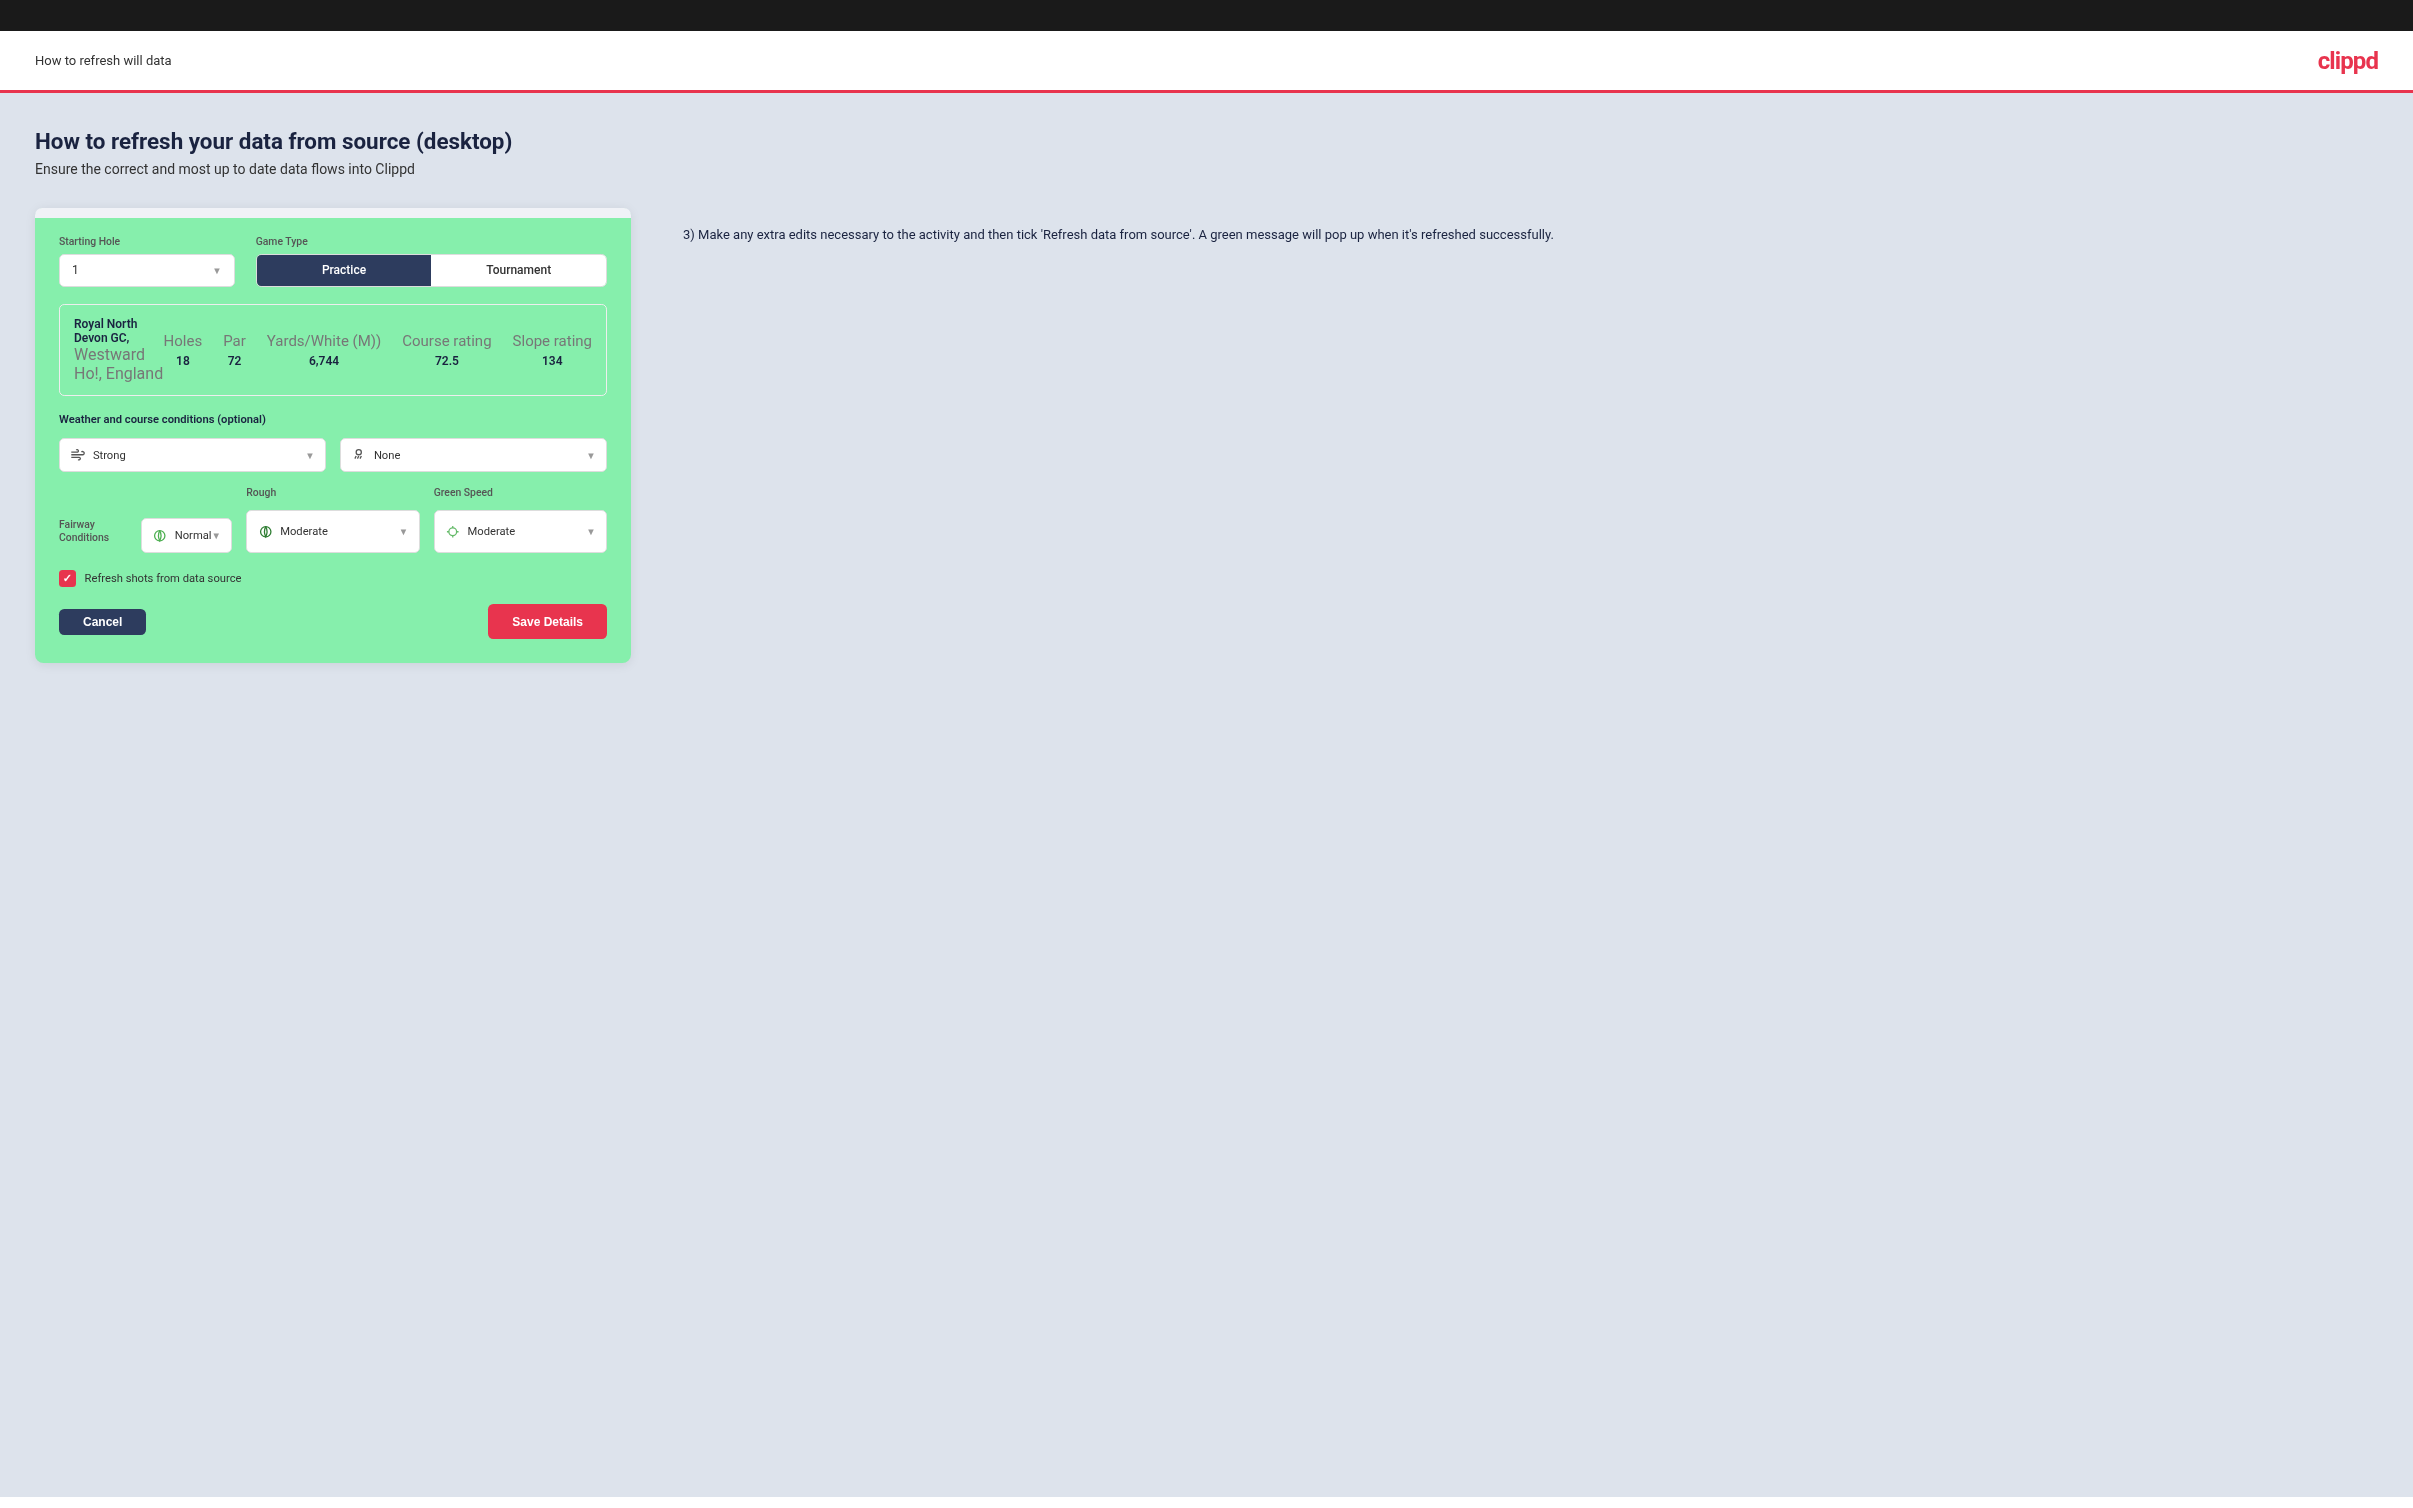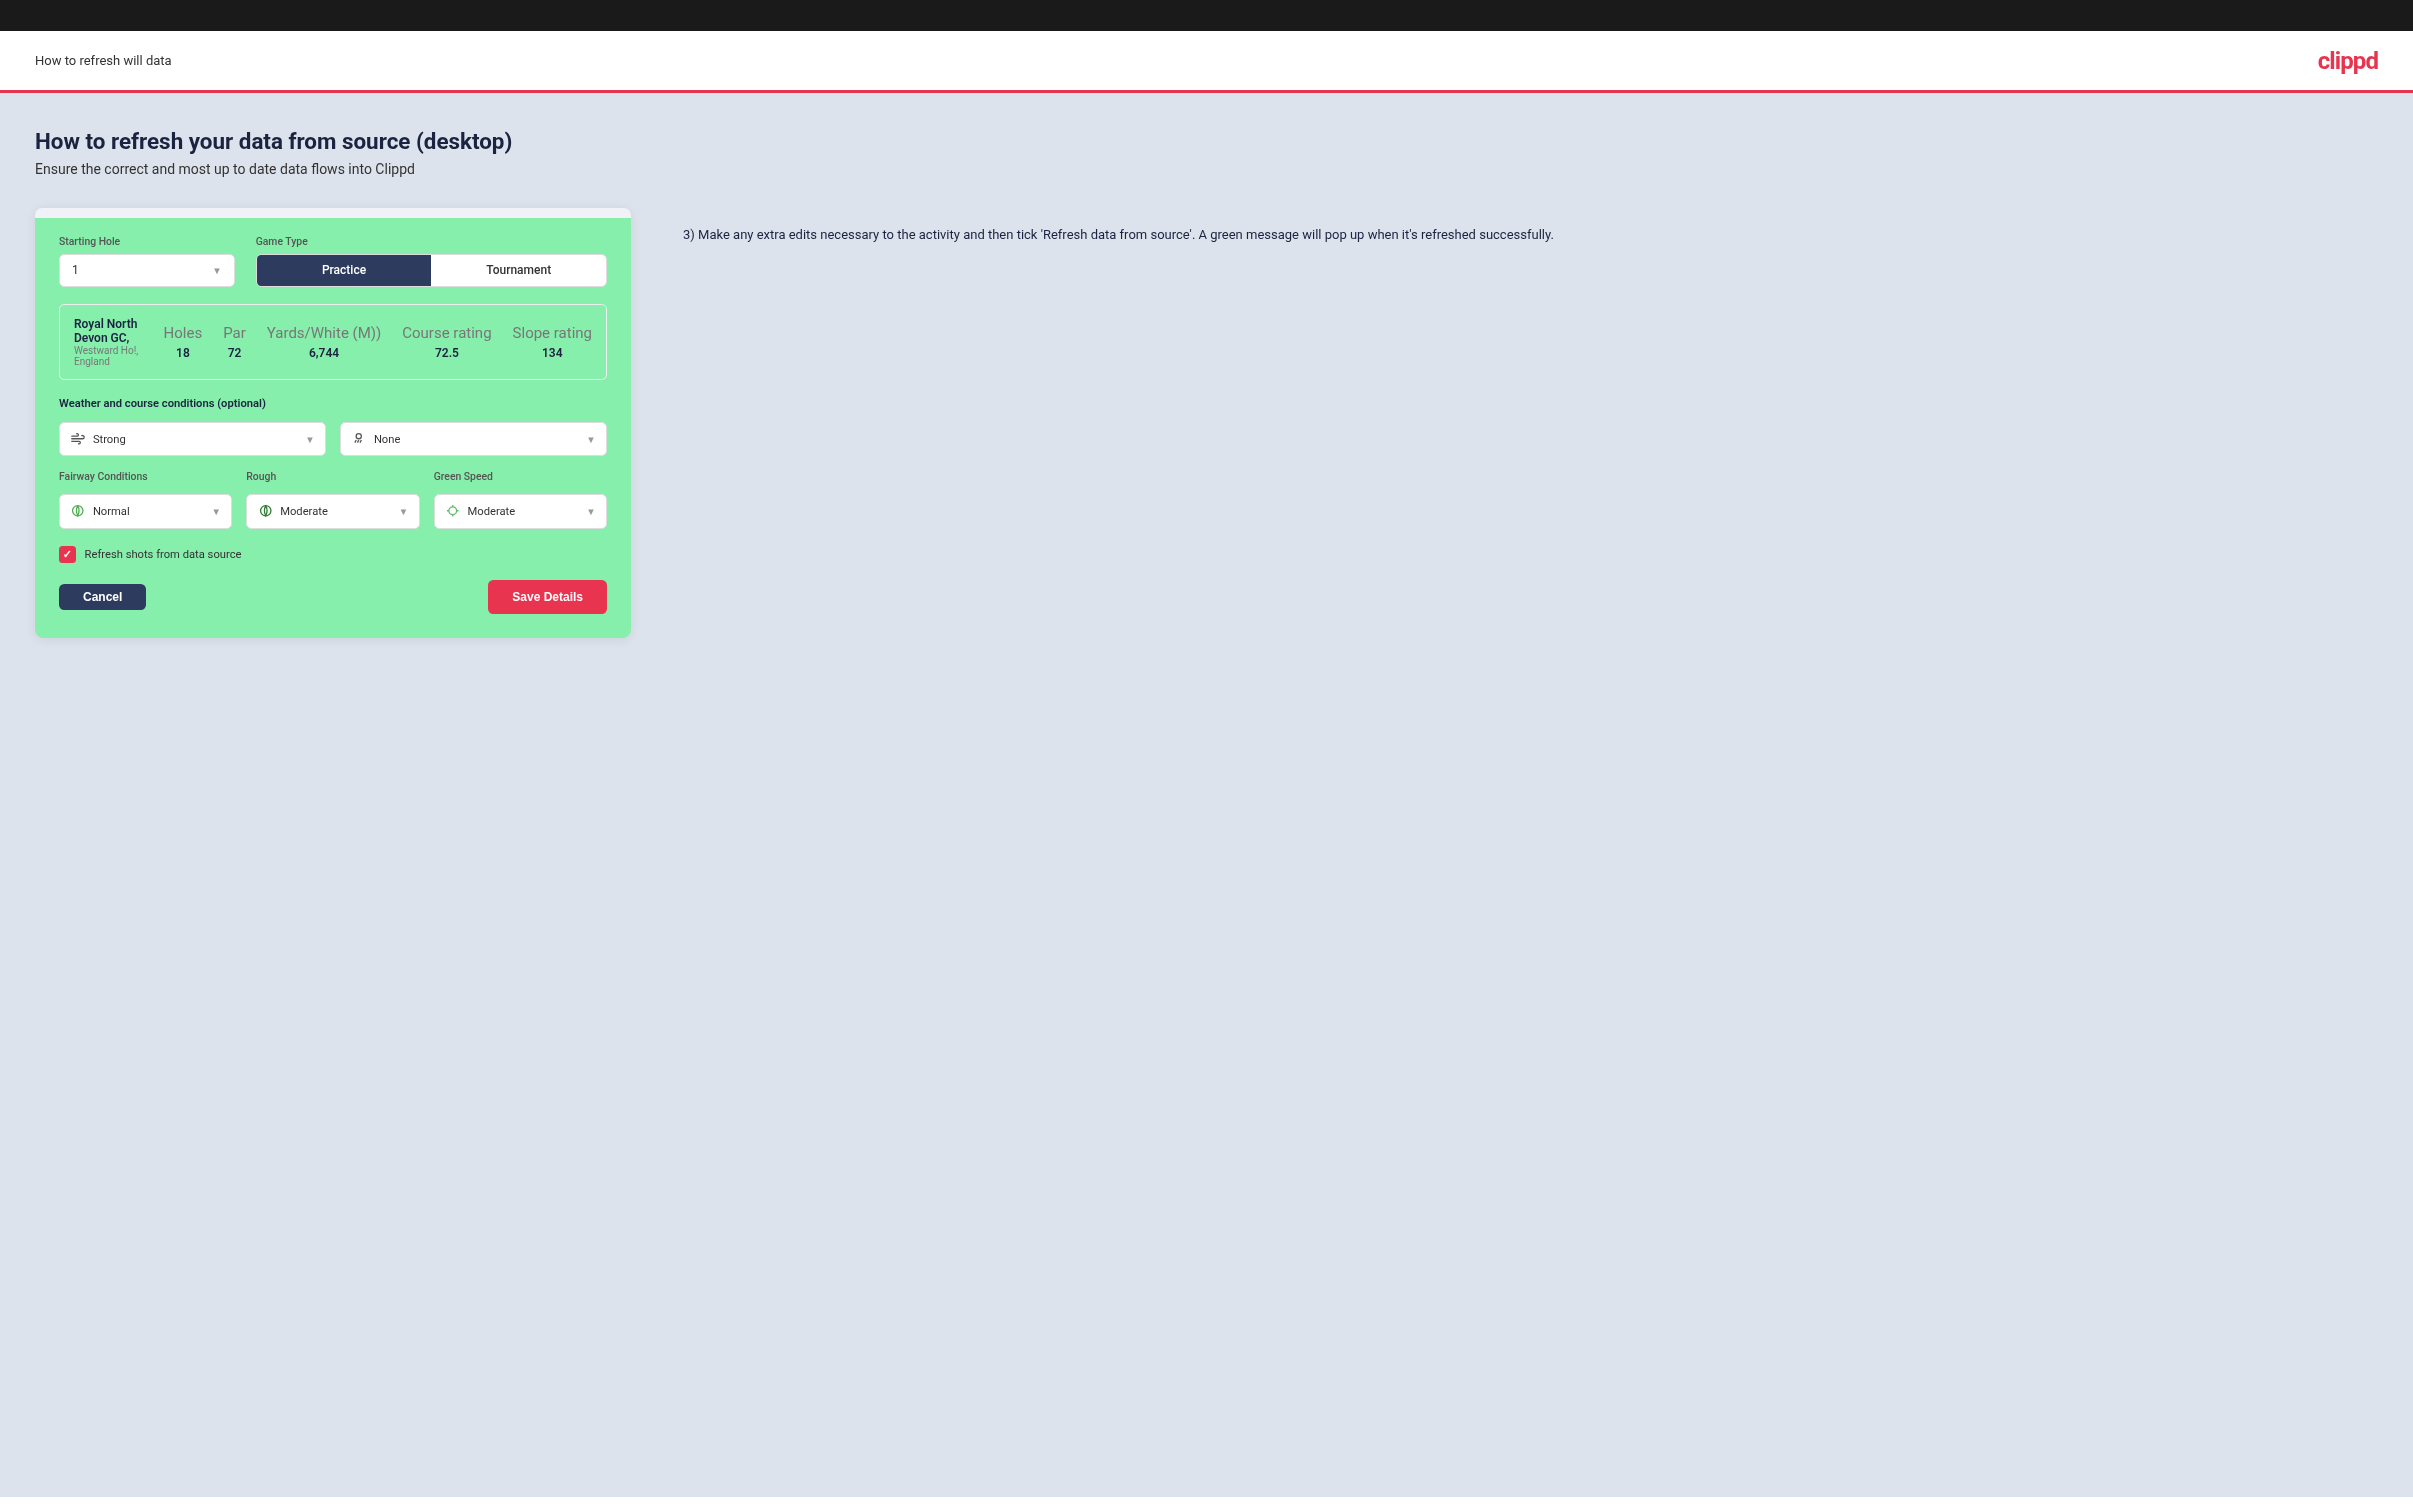--- a/index.html
+++ b/index.html
@@ -131,21 +131,21 @@
     }
     .course-info {
       flex: 1;
     }
     .course-name {
       font-size: 12px;
       font-weight: 600;
       color: #1a2340;
     }
     .course-location {
-      font-size: 10px;
+      font-size: 16px;
       color: #777;
     }
     .course-stats {
       display: flex;
       gap: 21px;
     }
     .stat-item {
       display: flex;
       flex-direction: column;
       align-items: center;
@@ -351,21 +351,21 @@
               <line x1="12" y1="14" x2="10" y2="18"></line>
               <line x1="16" y1="14" x2="14" y2="18"></line>
             </svg>
             <span>None</span>
           </div>
           <span class="chevron">▼</span>
         </div>
       </div>
 
       <div class="weather-row">
-        <div style="flex:1; display:flex; flex-direction:column; gap:5.2px;">
+        <div style="flex:1; display:flex; flex-direction:row; gap:5.2px;margin-top:32px;">
           <span class="form-label">Fairway Conditions</span>
           <div class="weather-select">
             <div class="weather-select-inner">
               <svg width="15.5" height="15.5" viewBox="0 0 24 24" fill="none" stroke="#4caf50" stroke-width="2">
                 <circle cx="12" cy="12" r="8"></circle>
                 <path d="M12 4 Q8 12 12 20 Q16 12 12 4"></path>
               </svg>
               <span>Normal</span>
             </div>
             <span class="chevron">▼</span>

